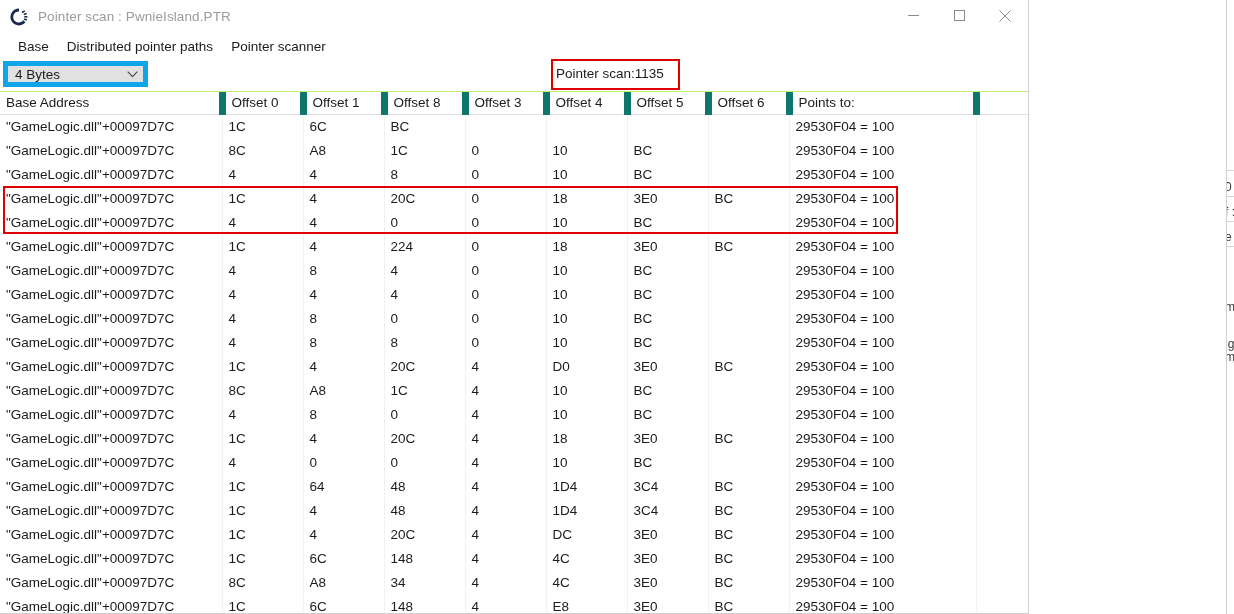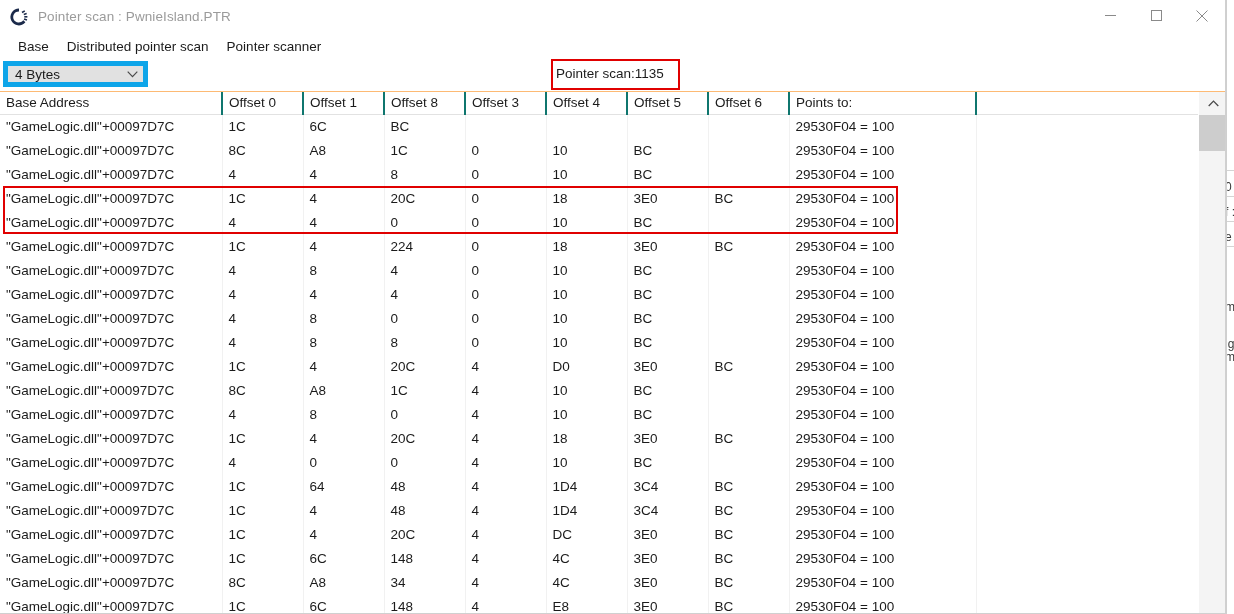--- a/index.html
+++ b/index.html
@@ -34,22 +34,22 @@
   #bg-window .bg-rule {
     position: absolute;
     left: 0; width: 8px; height: 1px;
     background: #d4d4d4;
   }
 
   
   #app-window {
     position: absolute;
     left: 0; top: 0;
-    width: 1226px; height: 614px;
-    background: #fdba74;
+    width: 1029px; height: 614px;
+    background: #bef264;
     border: 1px solid #d0d0d0;
     border-top: none; border-left: none;
     z-index: 1;
     overflow: hidden;
   }
 
   
   #title-bar {
     position: relative;
     height: 34px;
@@ -165,21 +165,21 @@
     width: 1198px;
     font-size: 13.5px;
     color: #1b1b1b;
   }
   #ptr-table th {
     height: 22px;
     font-weight: normal;
     text-align: left;
     padding: 0 0 0 6px;
     background: #ffffff;
-    border-right: 2px solid #0f766e;
+    border-right: 7px solid #0f766e;
     border-bottom: 1px solid #e2e2e2;
     white-space: nowrap;
     vertical-align: middle;
     cursor: default;
   }
   #ptr-table td {
     height: 24px;
     padding: 0 0 0 6px;
     background: #ffffff;
     border-right: 1px solid #f1f1f1;
@@ -279,21 +279,21 @@
         <svg width="12" height="12" viewBox="0 0 12 12">
           <line x1="0.5" y1="0.5" x2="11.5" y2="11.5" stroke="#8a8a8a" stroke-width="1"></line>
           <line x1="11.5" y1="0.5" x2="0.5" y2="11.5" stroke="#8a8a8a" stroke-width="1"></line>
         </svg>
       </div>
     </div>
   </div>
 
   <div id="menu-bar">
     <div class="menu-item">Base</div>
-    <div class="menu-item">Distributed pointer scan</div>
+    <div class="menu-item">Distributed pointer paths</div>
     <div class="menu-item">Pointer scanner</div>
   </div>
 
   <div id="toolbar-row">
     <div id="type-combo">
       <span id="type-combo-label">4 Bytes</span>
       <span id="type-combo-arrow">
         <svg width="11" height="7" viewBox="0 0 11 7">
           <polyline points="0.7,0.7 5.5,5.6 10.3,0.7" fill="none" stroke="#4a4a4a" stroke-width="1.2"></polyline>
         </svg>

